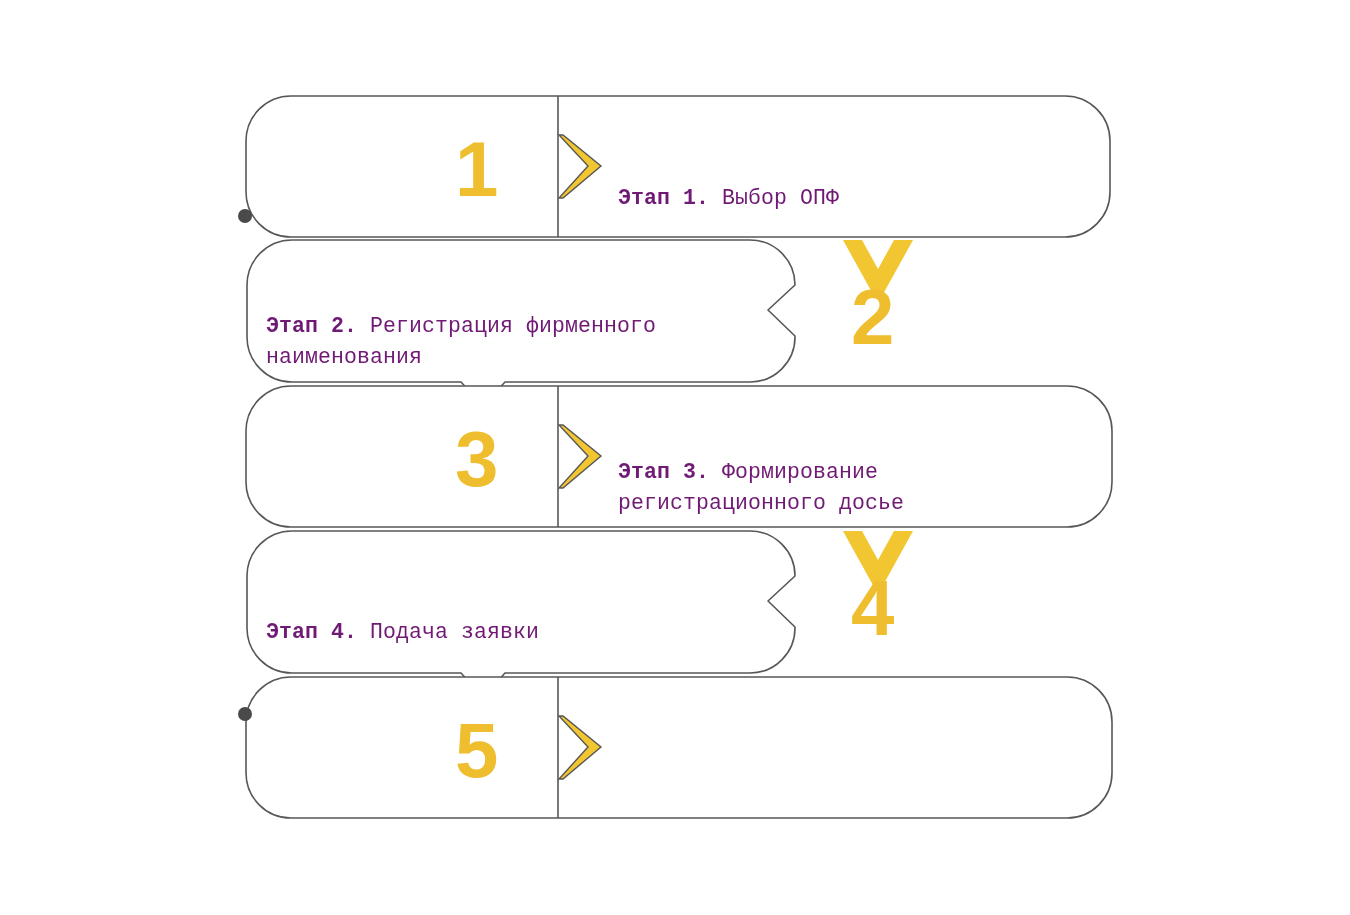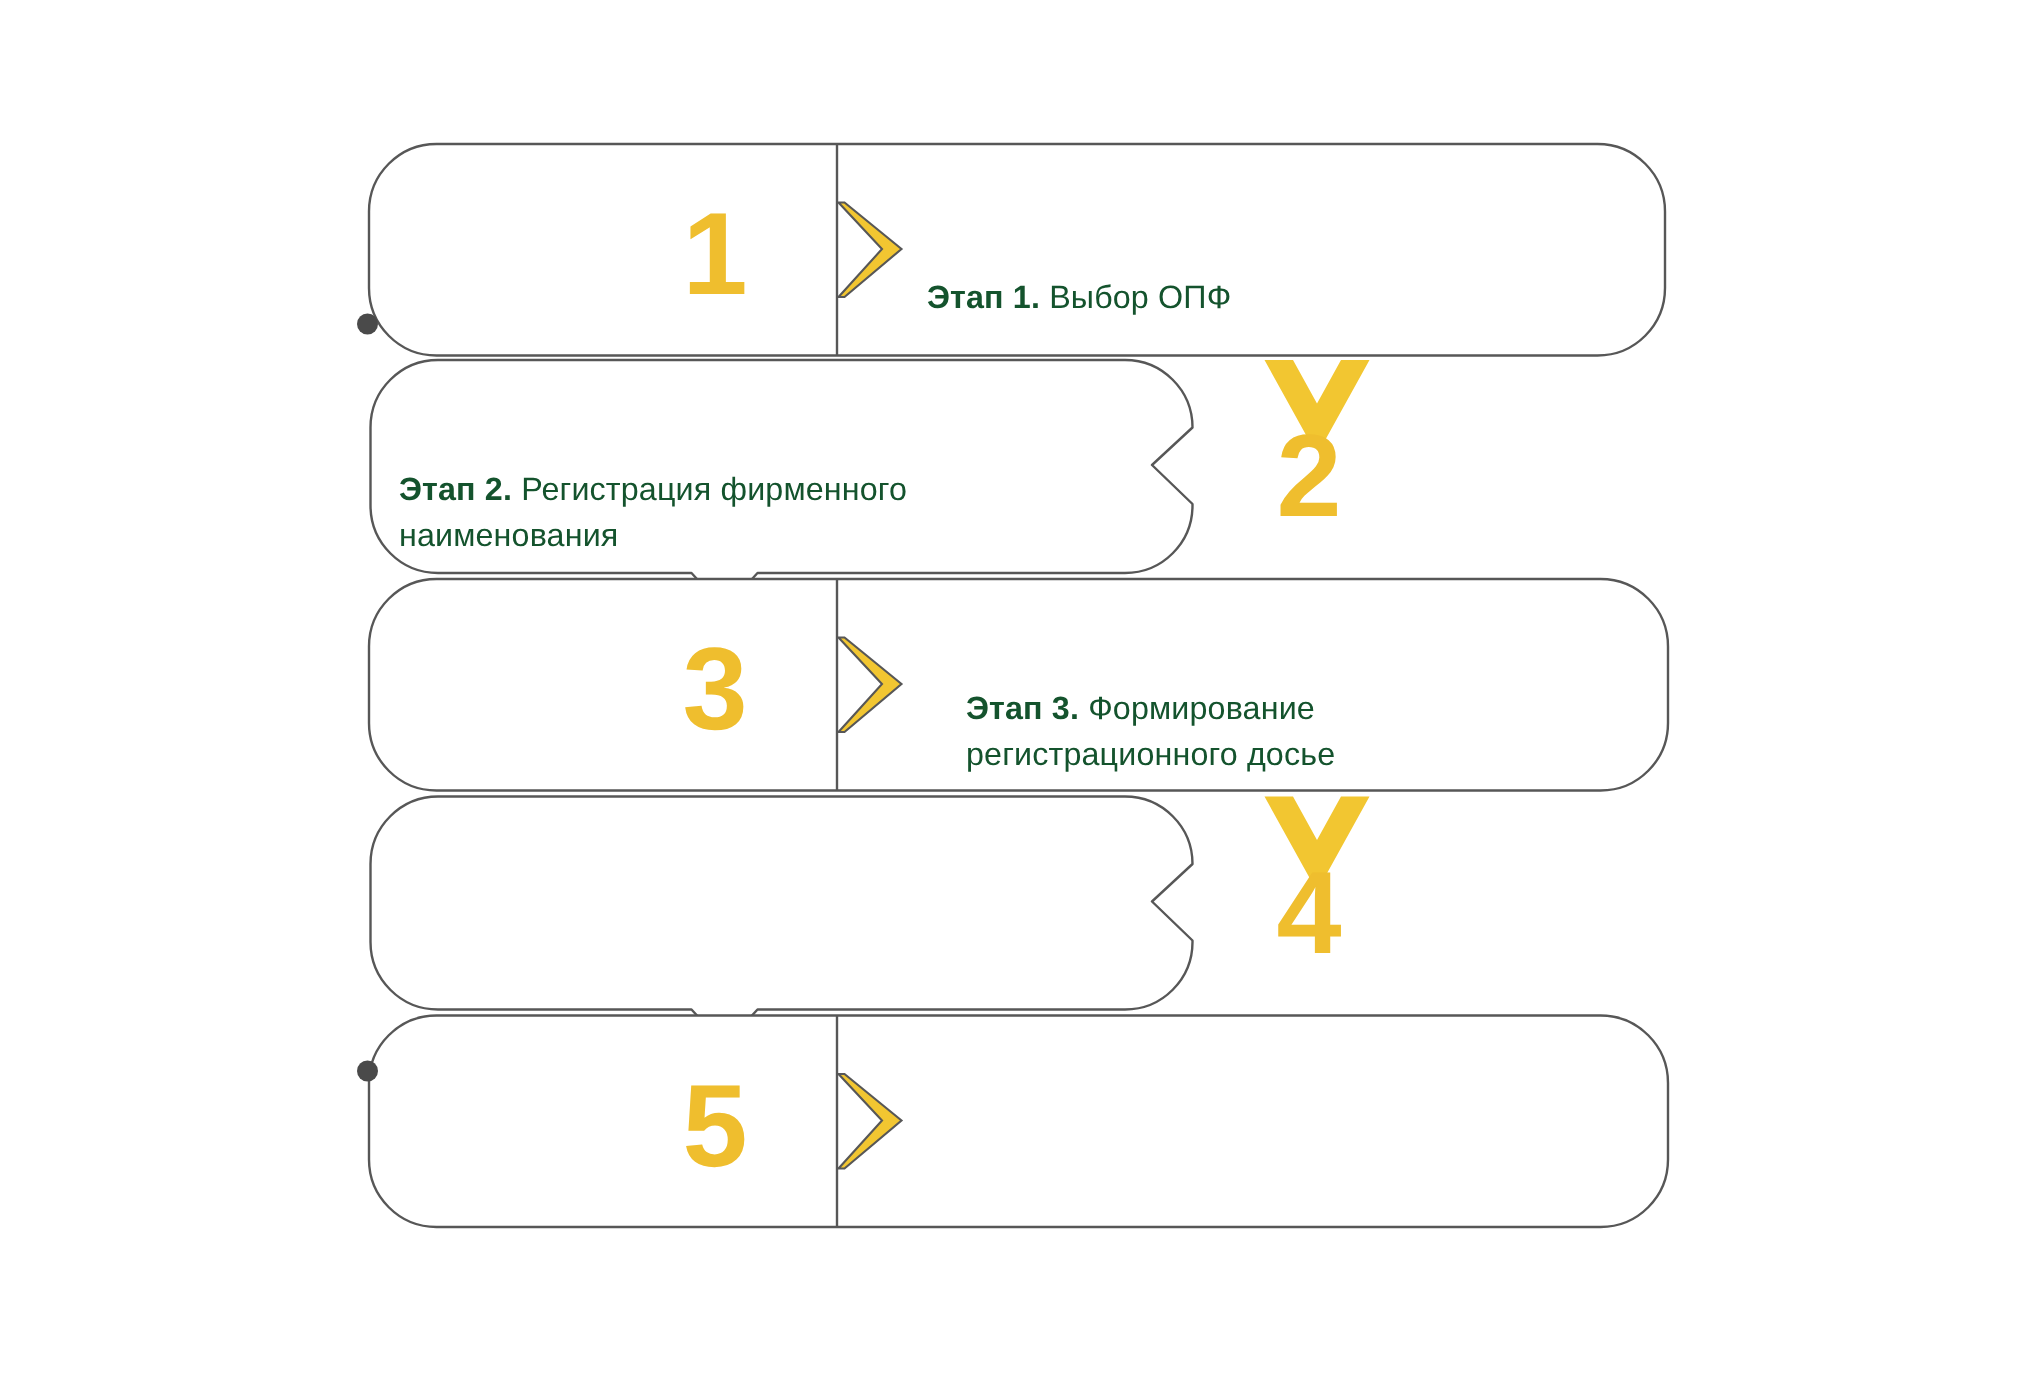--- a/index.html
+++ b/index.html
@@ -52,22 +52,22 @@
     stroke: none;
   }
   .step-number {
     fill: #EFBE2E;
     font-family: "Liberation Sans", sans-serif;
     font-weight: bold;
     font-size: 78px;
   }
   .step-text {
     position: absolute;
-    color: #14532d;
-    font-family: Liberation Sans, sans-serif;
+    color: #701a75;
+    font-family: Liberation Mono, monospace;
     font-size: 21.5px;
     line-height: 31px;
     font-weight: normal;
     letter-spacing: 0.1px;
     white-space: pre-line;
   }
   .step-text b {
     font-weight: bold;
   }
 </style>
@@ -168,19 +168,22 @@
   </svg>
 
   <div class="step-text" style="left:618px; top:152px; width:470px;">
     <b>Этап 1.</b><span> Выбор ОПФ</span>
   </div>
 
   <div class="step-text" style="left:266px; top:280px; width:490px;">
     <b>Этап 2.</b><span> Регистрация фирменного наименования</span>
   </div>
 
-  <div class="step-text" style="left:618px; top:426px; width:400px;margin-left:26px;">
+  <div class="step-text" style="left:618px; top:426px; width:400px;">
     <b>Этап 3.</b><span> Формирование регистрационного досье</span>
   </div>
 
+  <div class="step-text" style="left:266px; top:586px; width:480px;">
+    <b>Этап 4.</b><span> Подача заявки</span>
+  </div>
 
 
 </div>
 
 </body></html>

